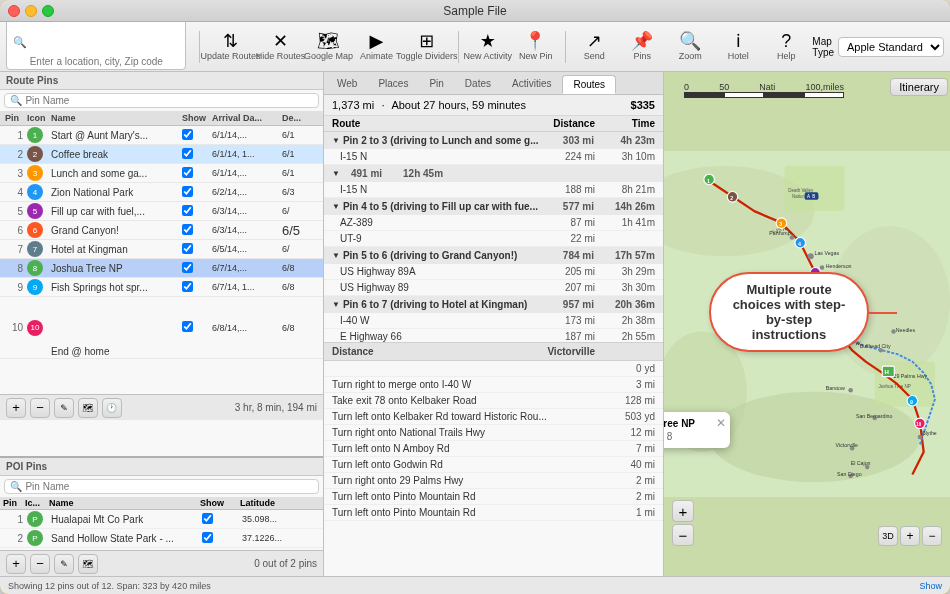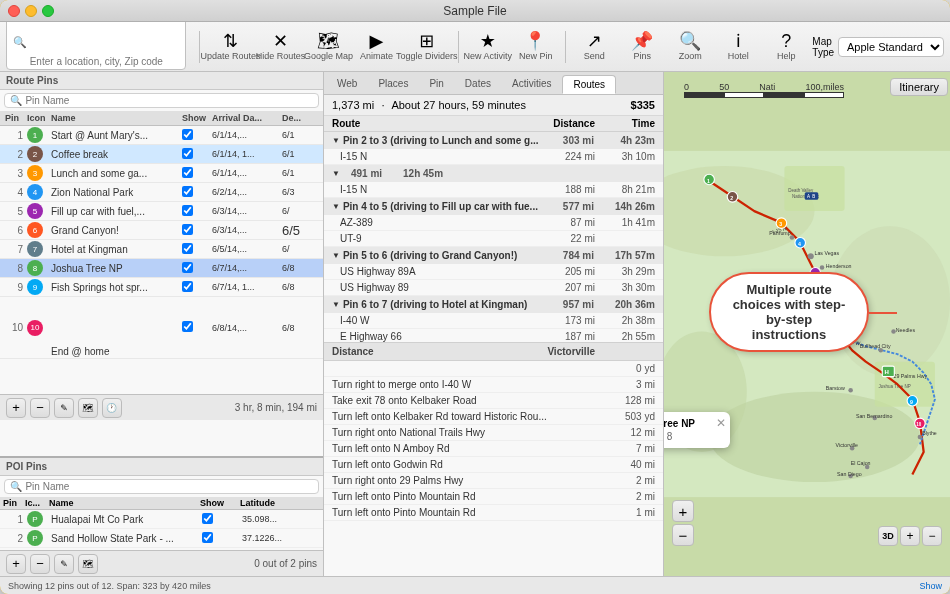--- a/index.html
+++ b/index.html
@@ -659,21 +659,21 @@
       <div class="itinerary-btn">Itinerary</div>
 
       
       <div style="position:absolute;bottom:30px;left:8px;display:flex;flex-direction:column;gap:2px;">
         <div class="panel-btn" style="width:22px;height:22px;font-size:15px;">+</div>
         <div class="panel-btn" style="width:22px;height:22px;font-size:15px;">−</div>
       </div>
 
       
       <div style="position:absolute;bottom:30px;right:8px;display:flex;gap:2px;">
-        <div class="panel-btn" style="font-size:9px;padding:2px 4px;font-weight:bold;">3D</div>
+        <div class="panel-btn" style="font-size:9px;padding:2px 4px;">3D</div>
         <div class="panel-btn" style="font-size:12px;">+</div>
         <div class="panel-btn" style="font-size:12px;">−</div>
       </div>
     </div>
   </div>
 
   <div class="status-bar">
     <span>Showing 12 pins out of 12. Span: 323 by 420 miles</span>
     <span style="cursor:pointer;color:#0066cc;">Show</span>
   </div>

